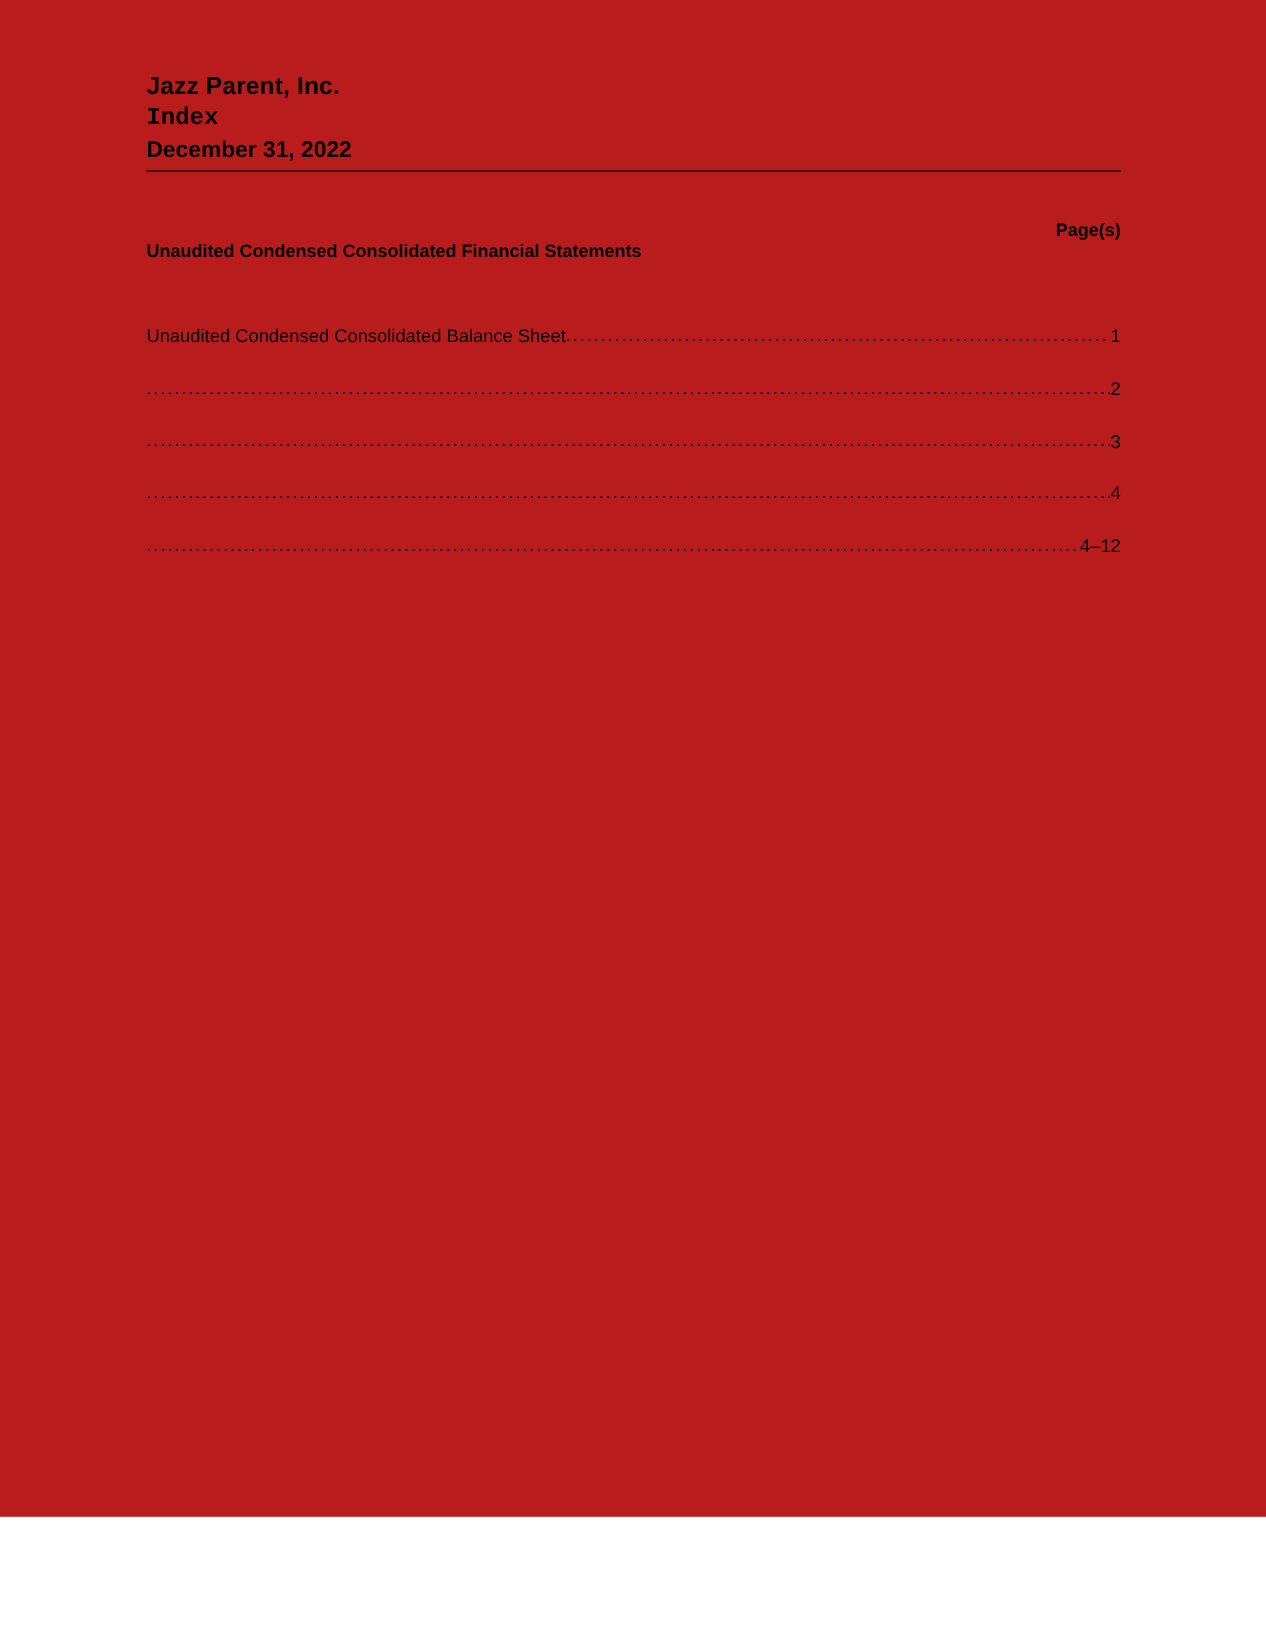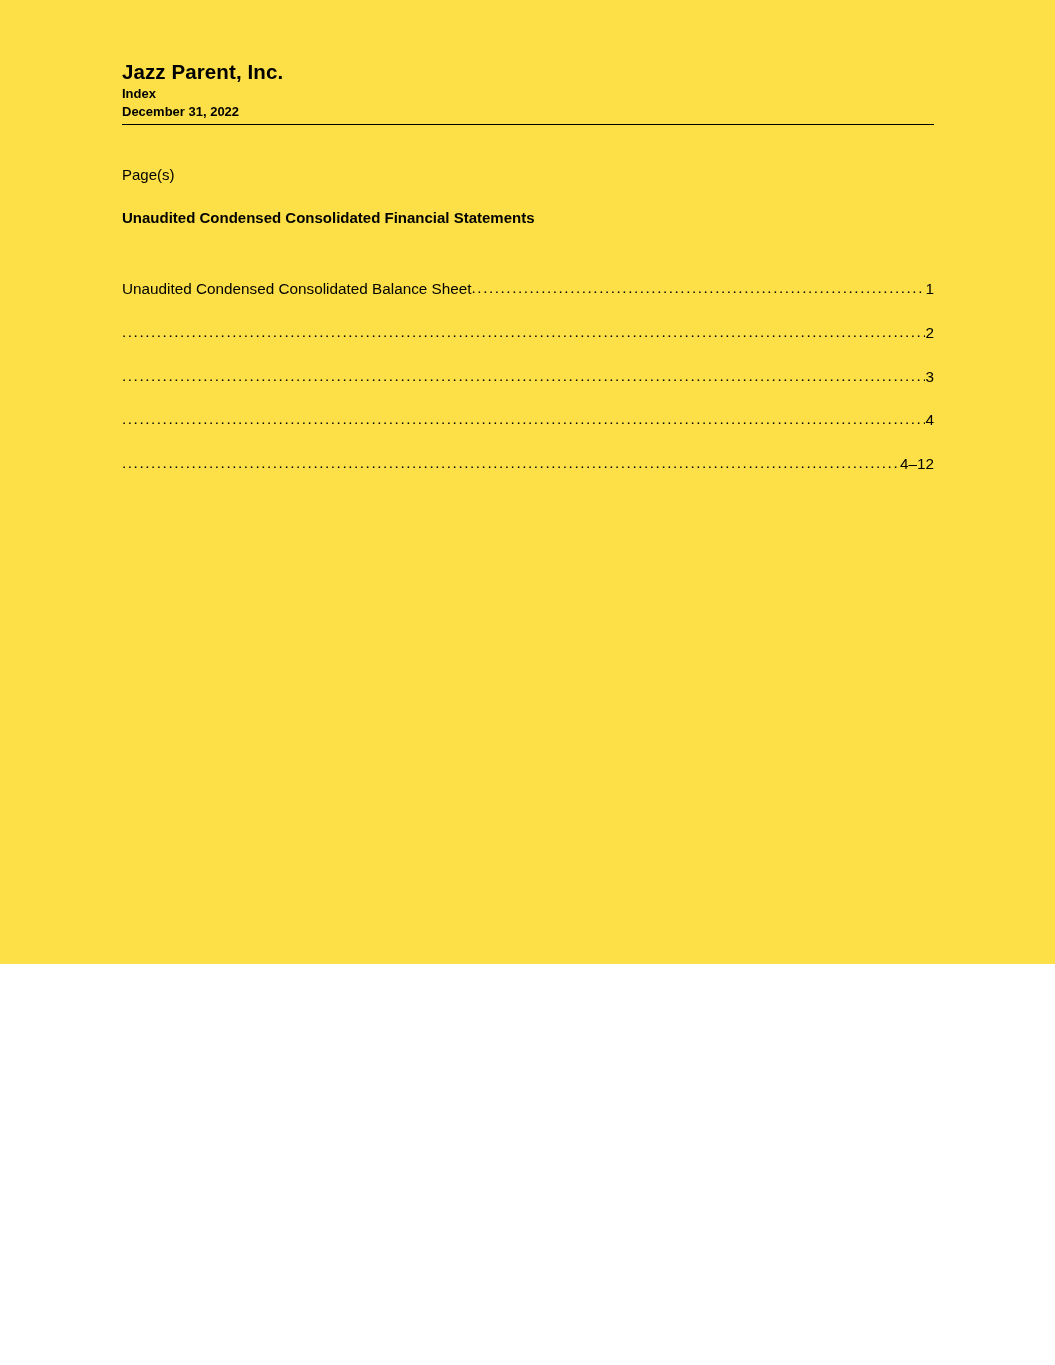--- a/index.html
+++ b/index.html
@@ -13,56 +13,57 @@
     font-family: "Liberation Sans", sans-serif;
     color: #000000;
     position: relative;
     overflow: hidden;
   }
   .page {
     position: absolute;
     left: 0;
     top: 0;
     width: 1055px;
-    height: 964px;
-    background: #fde047;
+    height: 1264px;
+    background: #b91c1c;
   }
   .content {
     position: absolute;
     left: 122px;
     top: 58px;
     width: 812px;
   }
   .doc-header {
     border-bottom: 1.5px solid #000000;
     padding-bottom: 3px;
   }
   .company-name {
     font-size: 20.5px;
     font-weight: bold;
     line-height: 1.32;
     letter-spacing: 0.1px;
   }
   .doc-subtitle {
-    font-size: 13px;
+    font-size: 20px;
     font-weight: bold;
     line-height: 1.38;
+    font-family: Liberation Mono, monospace;
   }
   .doc-date {
-    font-size: 13px;
+    font-size: 19px;
     font-weight: bold;
     line-height: 1.38;
   }
   .pages-label {
     margin-top: 41px;
+    text-align: right;
     font-size: 15px;
-    font-weight: normal;
+    font-weight: bold;
   }
   .section-title {
-    margin-top: 26px;
     font-size: 15px;
     font-weight: bold;
   }
   .toc {
     margin-top: 54px;
   }
   .toc-row {
     display: flex;
     align-items: flex-end;
     font-size: 15.3px;

